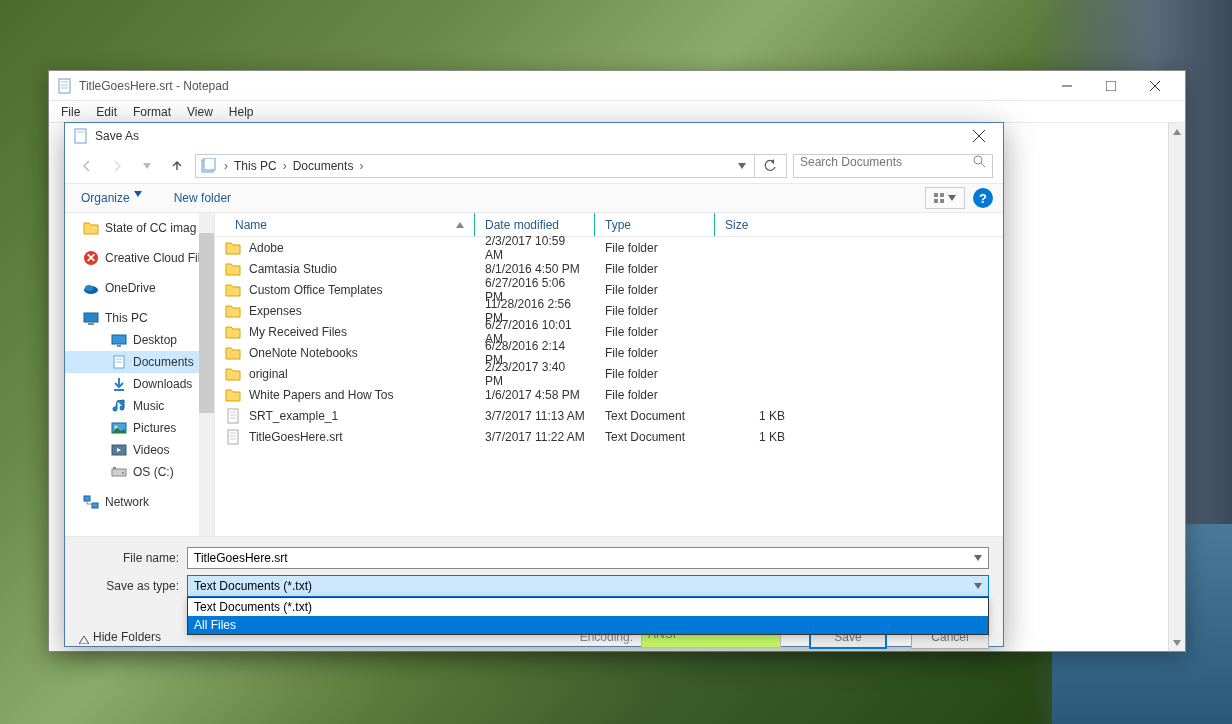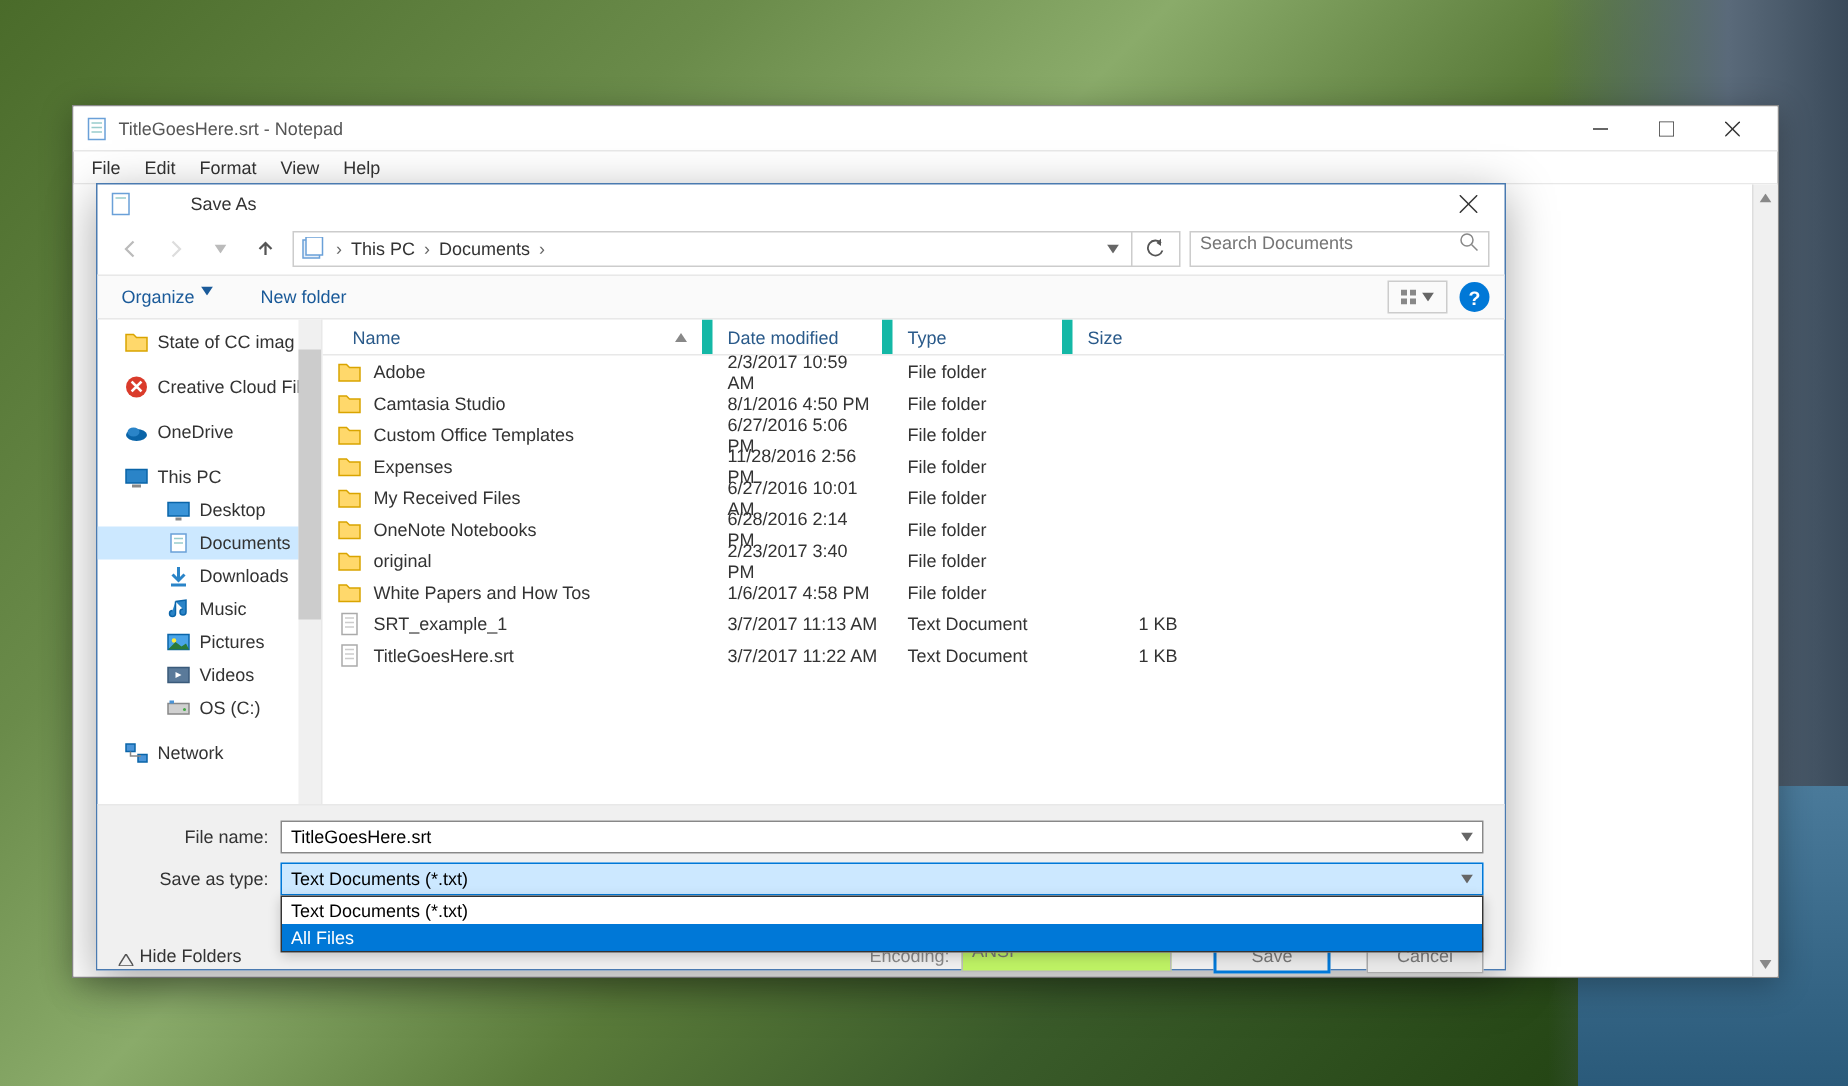--- a/index.html
+++ b/index.html
@@ -19,21 +19,21 @@
 .notepad-menubar span { padding: 2px 8px; color: #333; cursor: default; }
 .notepad-body { position: relative; height: calc(100% - 52px); background: #fff; }
 .notepad-scrollbar { position: absolute; right: 0; top: 0; width: 17px; height: 100%; background: #f0f0f0; border-left: 1px solid #ddd; }
 .scroll-thumb-up { position: absolute; top: 0; width: 100%; height: 17px; display: flex; align-items: center; justify-content: center; }
 .scroll-thumb-down { position: absolute; bottom: 0; width: 100%; height: 17px; display: flex; align-items: center; justify-content: center; }
 
 
 .saveas-dialog { position: absolute; left: 64px; top: 122px; width: 940px; height: 525px; background: #fff; border: 1px solid #4a7ab0; box-shadow: 0 8px 30px rgba(0,0,0,0.35); }
 .dialog-titlebar { height: 26px; display: flex; align-items: center; padding: 0 8px; }
 .dialog-titlebar .icon { width: 16px; height: 16px; margin-right: 6px; }
-.dialog-titlebar .title { flex: 1; color: #333; font-size: 12px; margin-left: 32px; }
+.dialog-titlebar .title { flex: 1; color: #333; font-size: 12px; }
 .dialog-close { width: 32px; height: 26px; display: flex; align-items: center; justify-content: center; color: #333; }
 
 .navbar { height: 34px; display: flex; align-items: center; padding: 0 10px; gap: 6px; }
 .nav-arrow { width: 24px; height: 24px; display: flex; align-items: center; justify-content: center; color: #888; }
 .nav-arrow.disabled { color: #ccc; }
 .breadcrumb-row { flex: 1; display: flex; align-items: center; height: 24px; border: 1px solid #ccc; background: #fff; padding: 0 4px; }
 .breadcrumb-row .bc-icon { width: 16px; height: 16px; margin-right: 4px; }
 .breadcrumb-row .bc-sep { color: #666; padding: 0 4px; }
 .breadcrumb-row .bc-item { color: #333; padding: 0 2px; }
 .bc-end { margin-left: auto; display: flex; align-items: center; gap: 4px; padding-right: 4px; }
@@ -53,21 +53,21 @@
 .sidebar-scroll { position: absolute; right: 0; top: 0; width: 15px; height: 100%; background: #f0f0f0; }
 .sidebar-scroll .sb-thumb { position: absolute; top: 20px; width: 100%; height: 180px; background: #ccc; }
 .tree-item { display: flex; align-items: center; height: 22px; padding: 0 4px 0 18px; gap: 6px; color: #333; white-space: nowrap; }
 .tree-item.indent1 { padding-left: 46px; }
 .tree-item.selected { background: #cce8ff; }
 .tree-icon { width: 16px; height: 16px; flex-shrink: 0; }
 .tree-item-gap { height: 8px; }
 
 .filelist { flex: 1; overflow: hidden; }
 .filelist-header { display: flex; height: 24px; border-bottom: 1px solid #e8e8e8; }
-.fcol { padding: 4px 10px; color: #2a5a8a; border-right: 7px solid #14b8a6; display: flex; align-items: center; gap: 4px; }
+.fcol { padding: 4px 10px; color: #2a5a8a; border-right: 1px solid #14b8a6; display: flex; align-items: center; gap: 4px; }
 .fcol-name { width: 260px; padding-left: 20px; }
 .fcol-date { width: 120px; }
 .fcol-type { width: 120px; }
 .fcol-size { width: 80px; text-align: right; border-right: none; }
 .file-row { display: flex; height: 21px; align-items: center; }
 .fcell { padding: 0 10px; color: #333; }
 .fcell-name { width: 260px; display: flex; align-items: center; gap: 8px; padding-left: 10px; }
 .fcell-date { width: 120px; }
 .fcell-type { width: 120px; }
 .fcell-size { width: 80px; text-align: right; }

